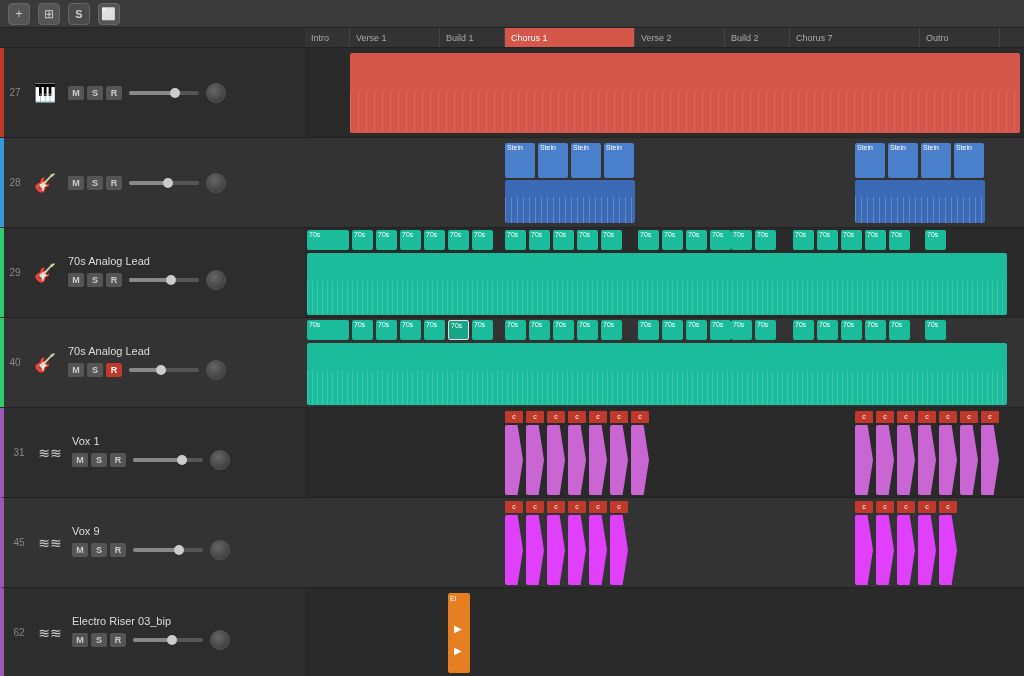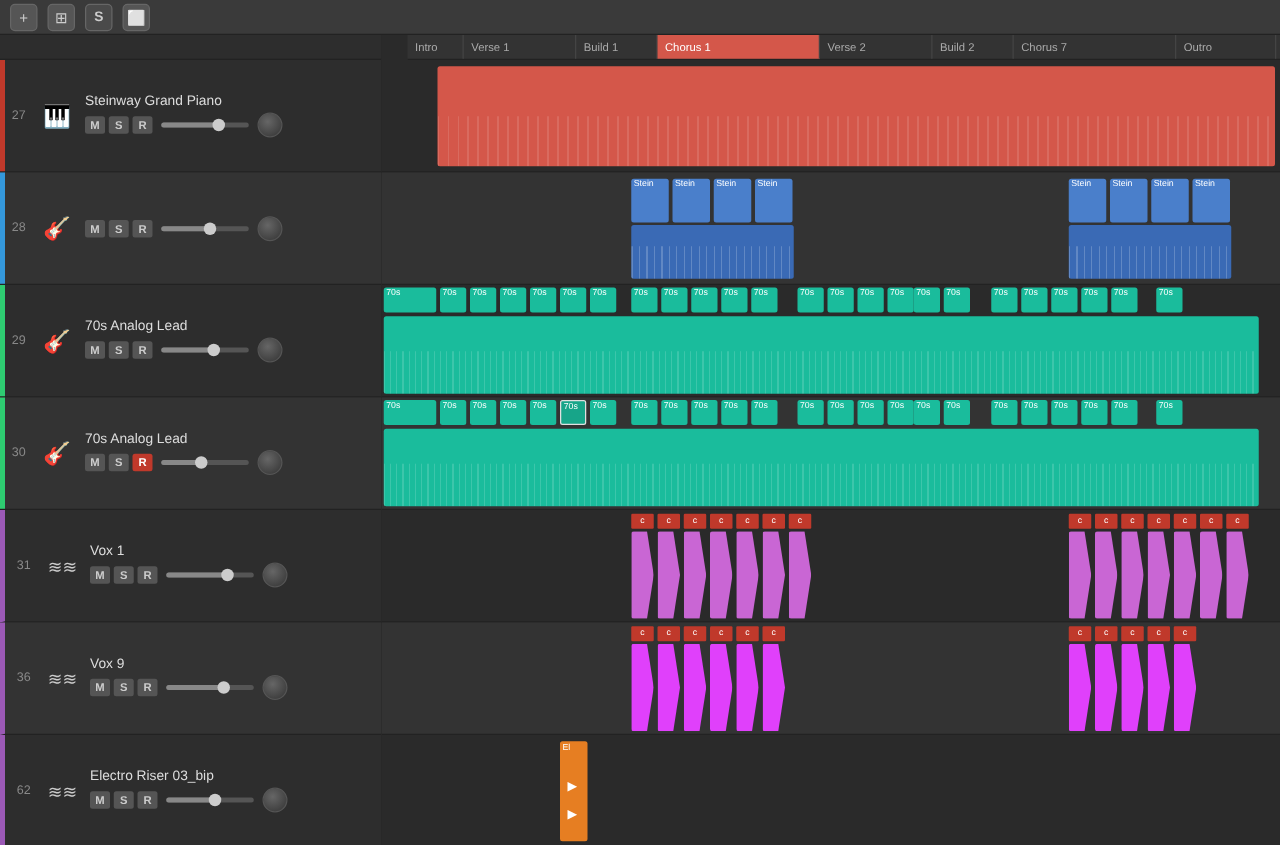--- a/index.html
+++ b/index.html
@@ -156,21 +156,20 @@
 
     #section-header {
       height: 20px;
       background: #333;
       display: flex;
       align-items: flex-end;
       border-bottom: 1px solid #222;
       font-size: 9px;
       color: #aaa;
       position: relative;
-      margin-left: 21px;
     }
 
     .section-label {
       padding: 0 6px;
       border-right: 1px solid #444;
       height: 100%;
       display: flex; align-items: center;
       white-space: nowrap;
       font-size: 9px;
     }
@@ -202,21 +201,20 @@
 
   <div id="track-headers">
 
     <div style="height:20px; background:#2d2d2d; border-bottom:1px solid #222;"></div>
 
     <div class="track-header" style="height:90px; background:#2d2d2d;">
       <div class="track-color-bar" style="background:#c0392b;"></div>
       <div class="track-number">27</div>
       <div class="track-icon">🎹</div>
       <div class="track-info">
-        <div class="track-name">Steinway Grand Piano</div>
         <div class="track-controls">
           <button class="ctrl-btn">M</button>
           <button class="ctrl-btn">S</button>
           <button class="ctrl-btn">R</button>
           <div class="volume-slider">
             <div class="volume-fill" style="width:65%;"></div>
             <div class="volume-knob" style="left:calc(65% - 5px);"></div>
           </div>
           <div class="pan-knob"></div>
         </div>
@@ -255,21 +253,21 @@
             <div class="volume-fill" style="width:60%;"></div>
             <div class="volume-knob" style="left:calc(60% - 5px);"></div>
           </div>
           <div class="pan-knob"></div>
         </div>
       </div>
     </div>
 
     <div class="track-header" style="height:90px; background:#333;">
       <div class="track-color-bar" style="background:#2ecc71;"></div>
-      <div class="track-number">30</div>
+      <div class="track-number">40</div>
       <div class="track-icon">🎸</div>
       <div class="track-info">
         <div class="track-name">70s Analog Lead</div>
         <div class="track-controls">
           <button class="ctrl-btn">M</button>
           <button class="ctrl-btn">S</button>
           <button class="ctrl-btn red">R</button>
           <div class="volume-slider">
             <div class="volume-fill" style="width:45%;"></div>
             <div class="volume-knob" style="left:calc(45% - 5px);"></div>
@@ -291,21 +289,21 @@
           <div class="volume-slider">
             <div class="volume-fill" style="width:70%;"></div>
             <div class="volume-knob" style="left:calc(70% - 5px);"></div>
           </div>
           <div class="pan-knob"></div>
         </div>
       </div>
     </div>
 
     <div class="track-header" style="height:90px; background:#333; border-left: 4px solid #9b59b6;">
-      <div class="track-number">36</div>
+      <div class="track-number">45</div>
       <div class="track-icon" style="font-size:14px;">≋≋</div>
       <div class="track-info">
         <div class="track-name">Vox 9</div>
         <div class="track-controls">
           <button class="ctrl-btn">M</button>
           <button class="ctrl-btn">S</button>
           <button class="ctrl-btn">R</button>
           <div class="volume-slider">
             <div class="volume-fill" style="width:65%;"></div>
             <div class="volume-knob" style="left:calc(65% - 5px);"></div>

